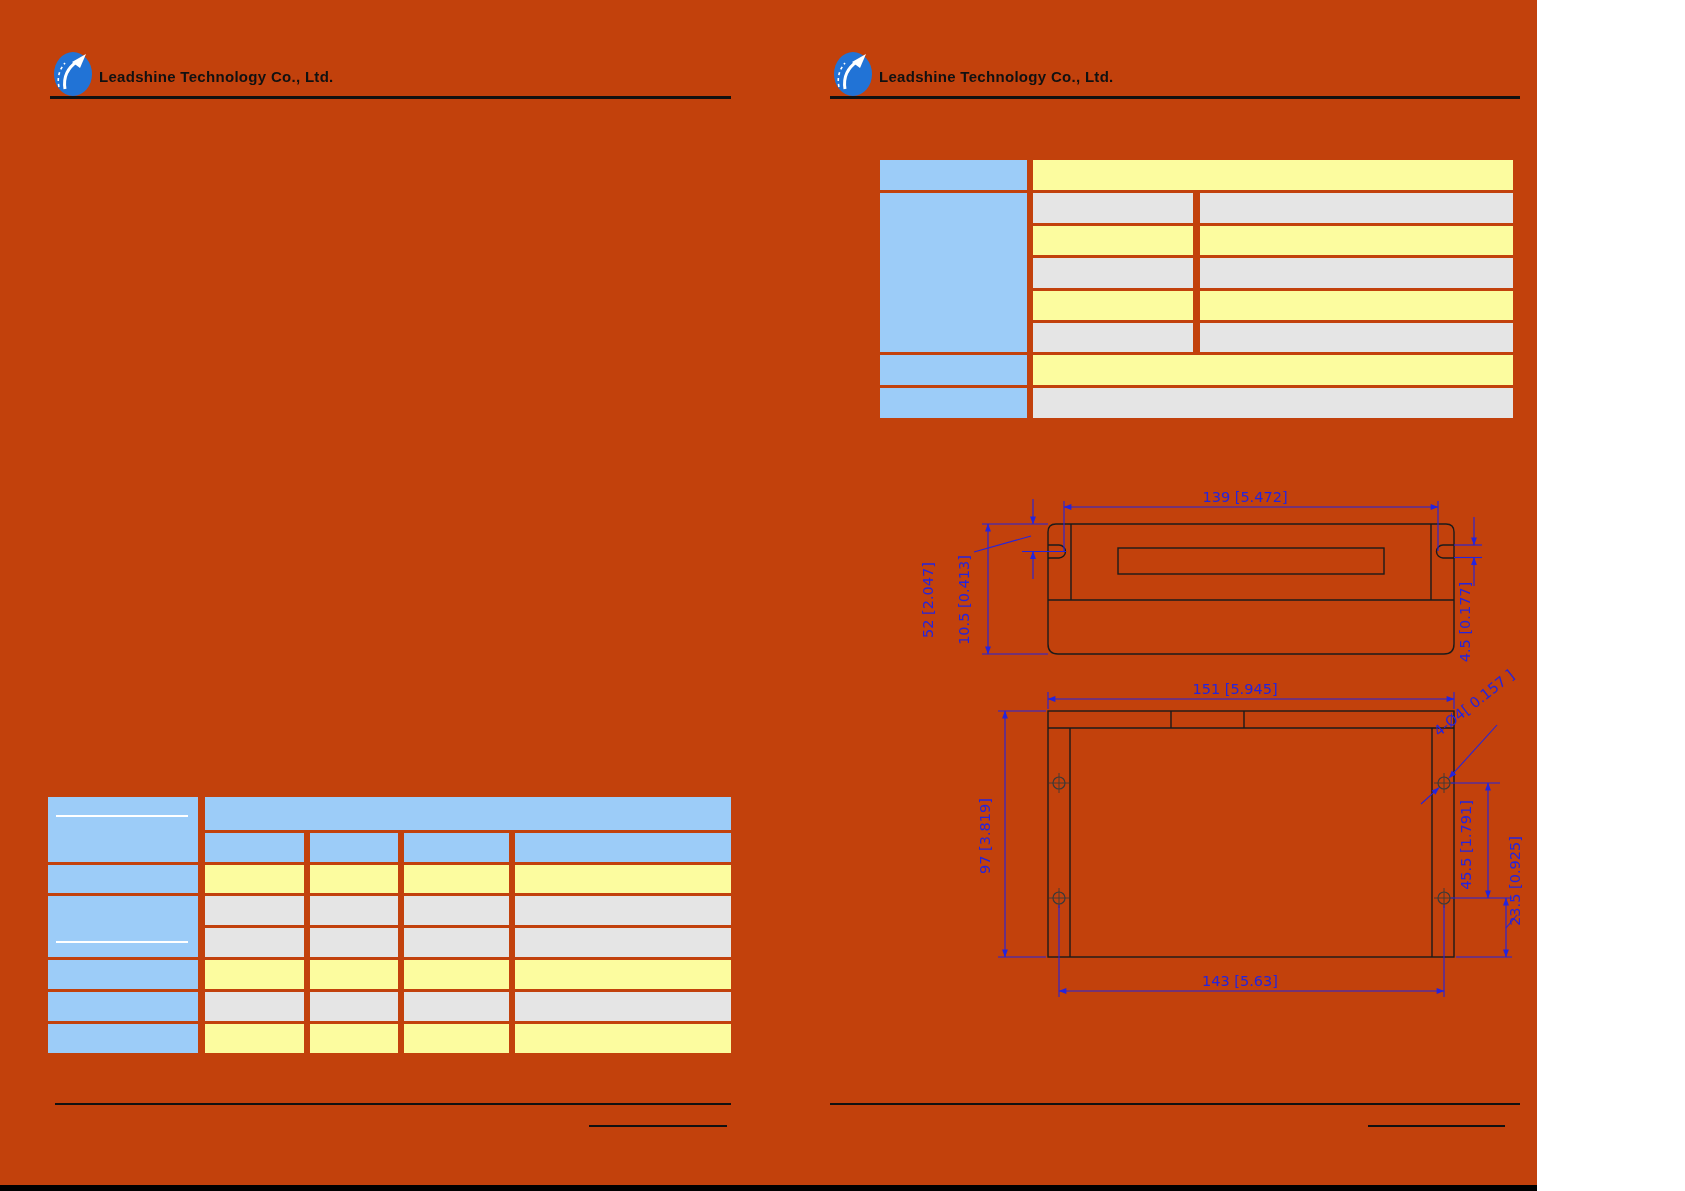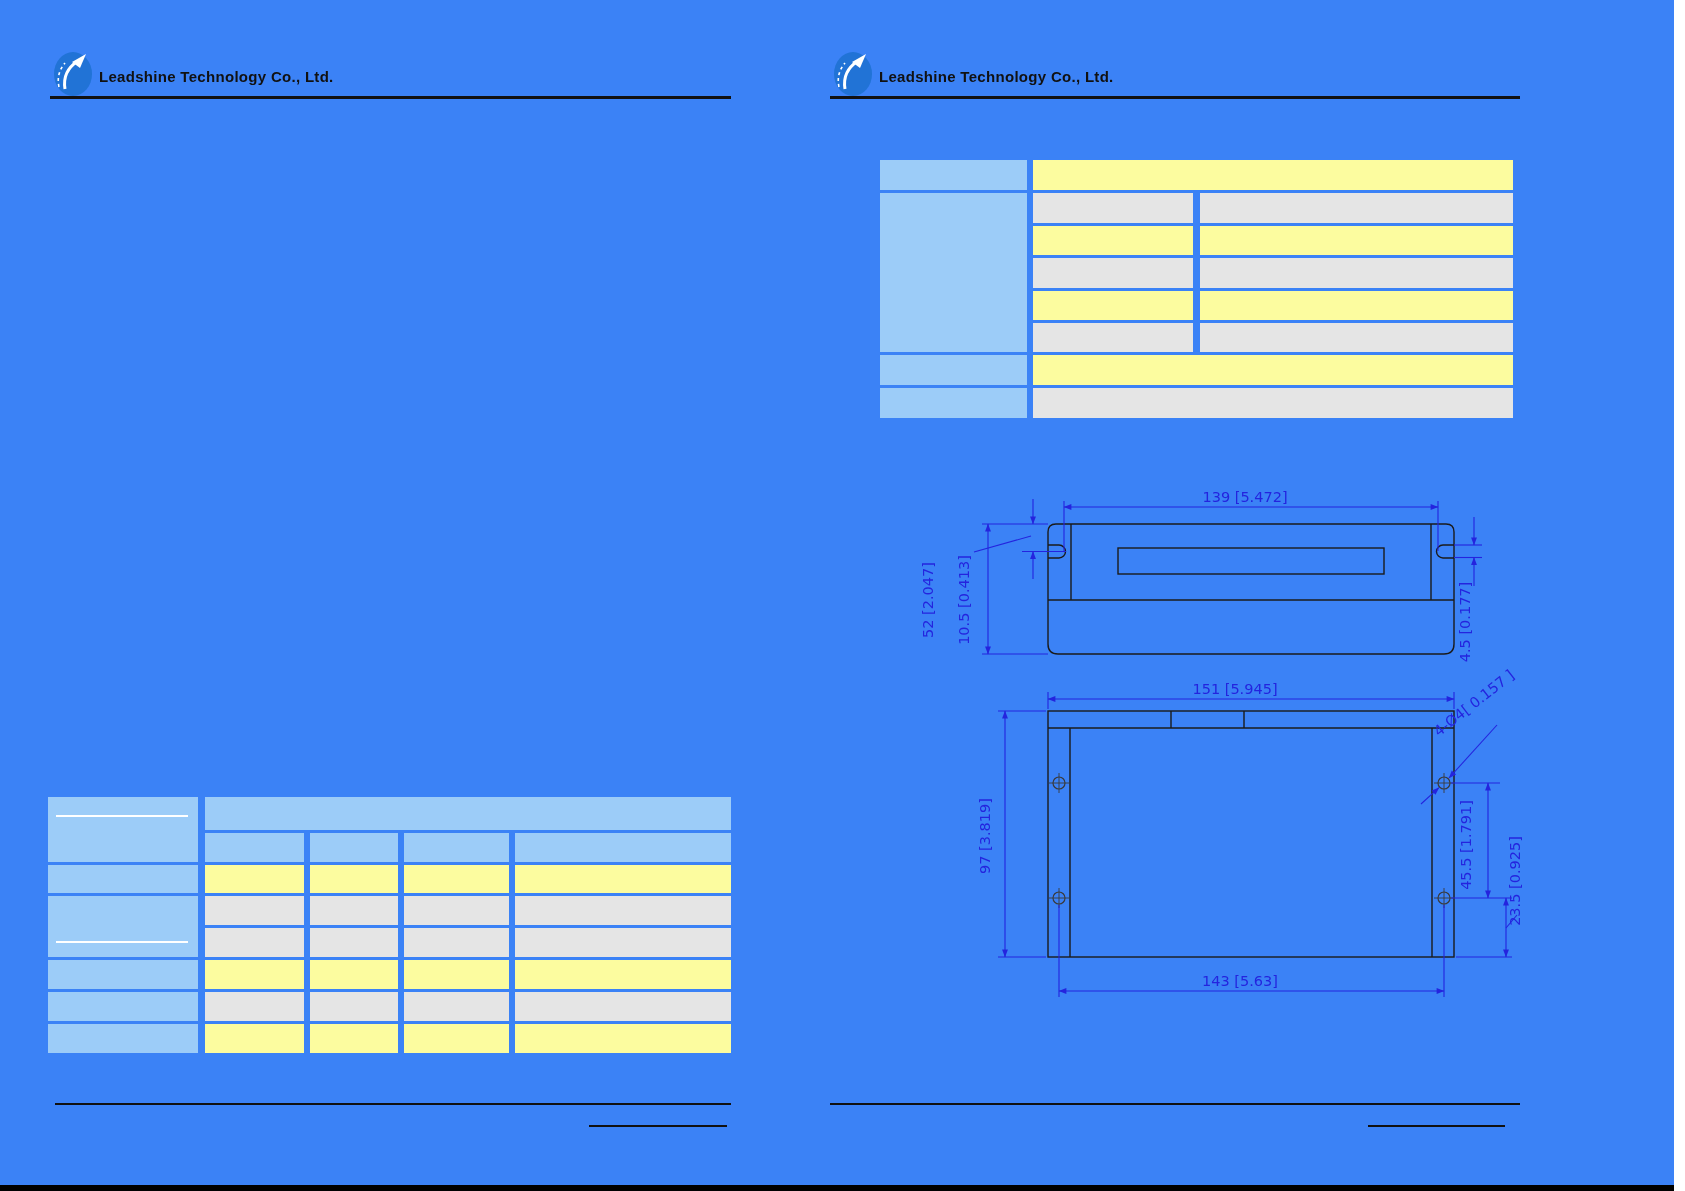--- a/index.html
+++ b/index.html
@@ -1,16 +1,16 @@
 <!DOCTYPE html>
 <html><head>
 <meta charset="utf-8">
 <style>
   html,body{margin:0;padding:0;background:#ffffff;}
-  #canvas{position:relative;width:1674px;height:1191px;background:#3b82f6;overflow:hidden;
+  #canvas{position:relative;width:1537px;height:1191px;background:#c2410c;overflow:hidden;
           font-family:"Liberation Sans", sans-serif;}
   .abs{position:absolute;}
   .company-name{position:absolute;font-weight:bold;font-size:15px;letter-spacing:.3px;color:#111;
                 font-family:"Liberation Sans",sans-serif;white-space:nowrap;}
   .header-rule{position:absolute;height:3px;background:#111;}
   .footer-rule{position:absolute;height:2px;background:#111;}
   .footer-underline{position:absolute;height:2px;background:#111;}
   .bottom-bar{position:absolute;left:0;width:1685px;height:6px;background:#000;}
   .cell{position:absolute;}
   .c-b{background:#9CCCF8;}

